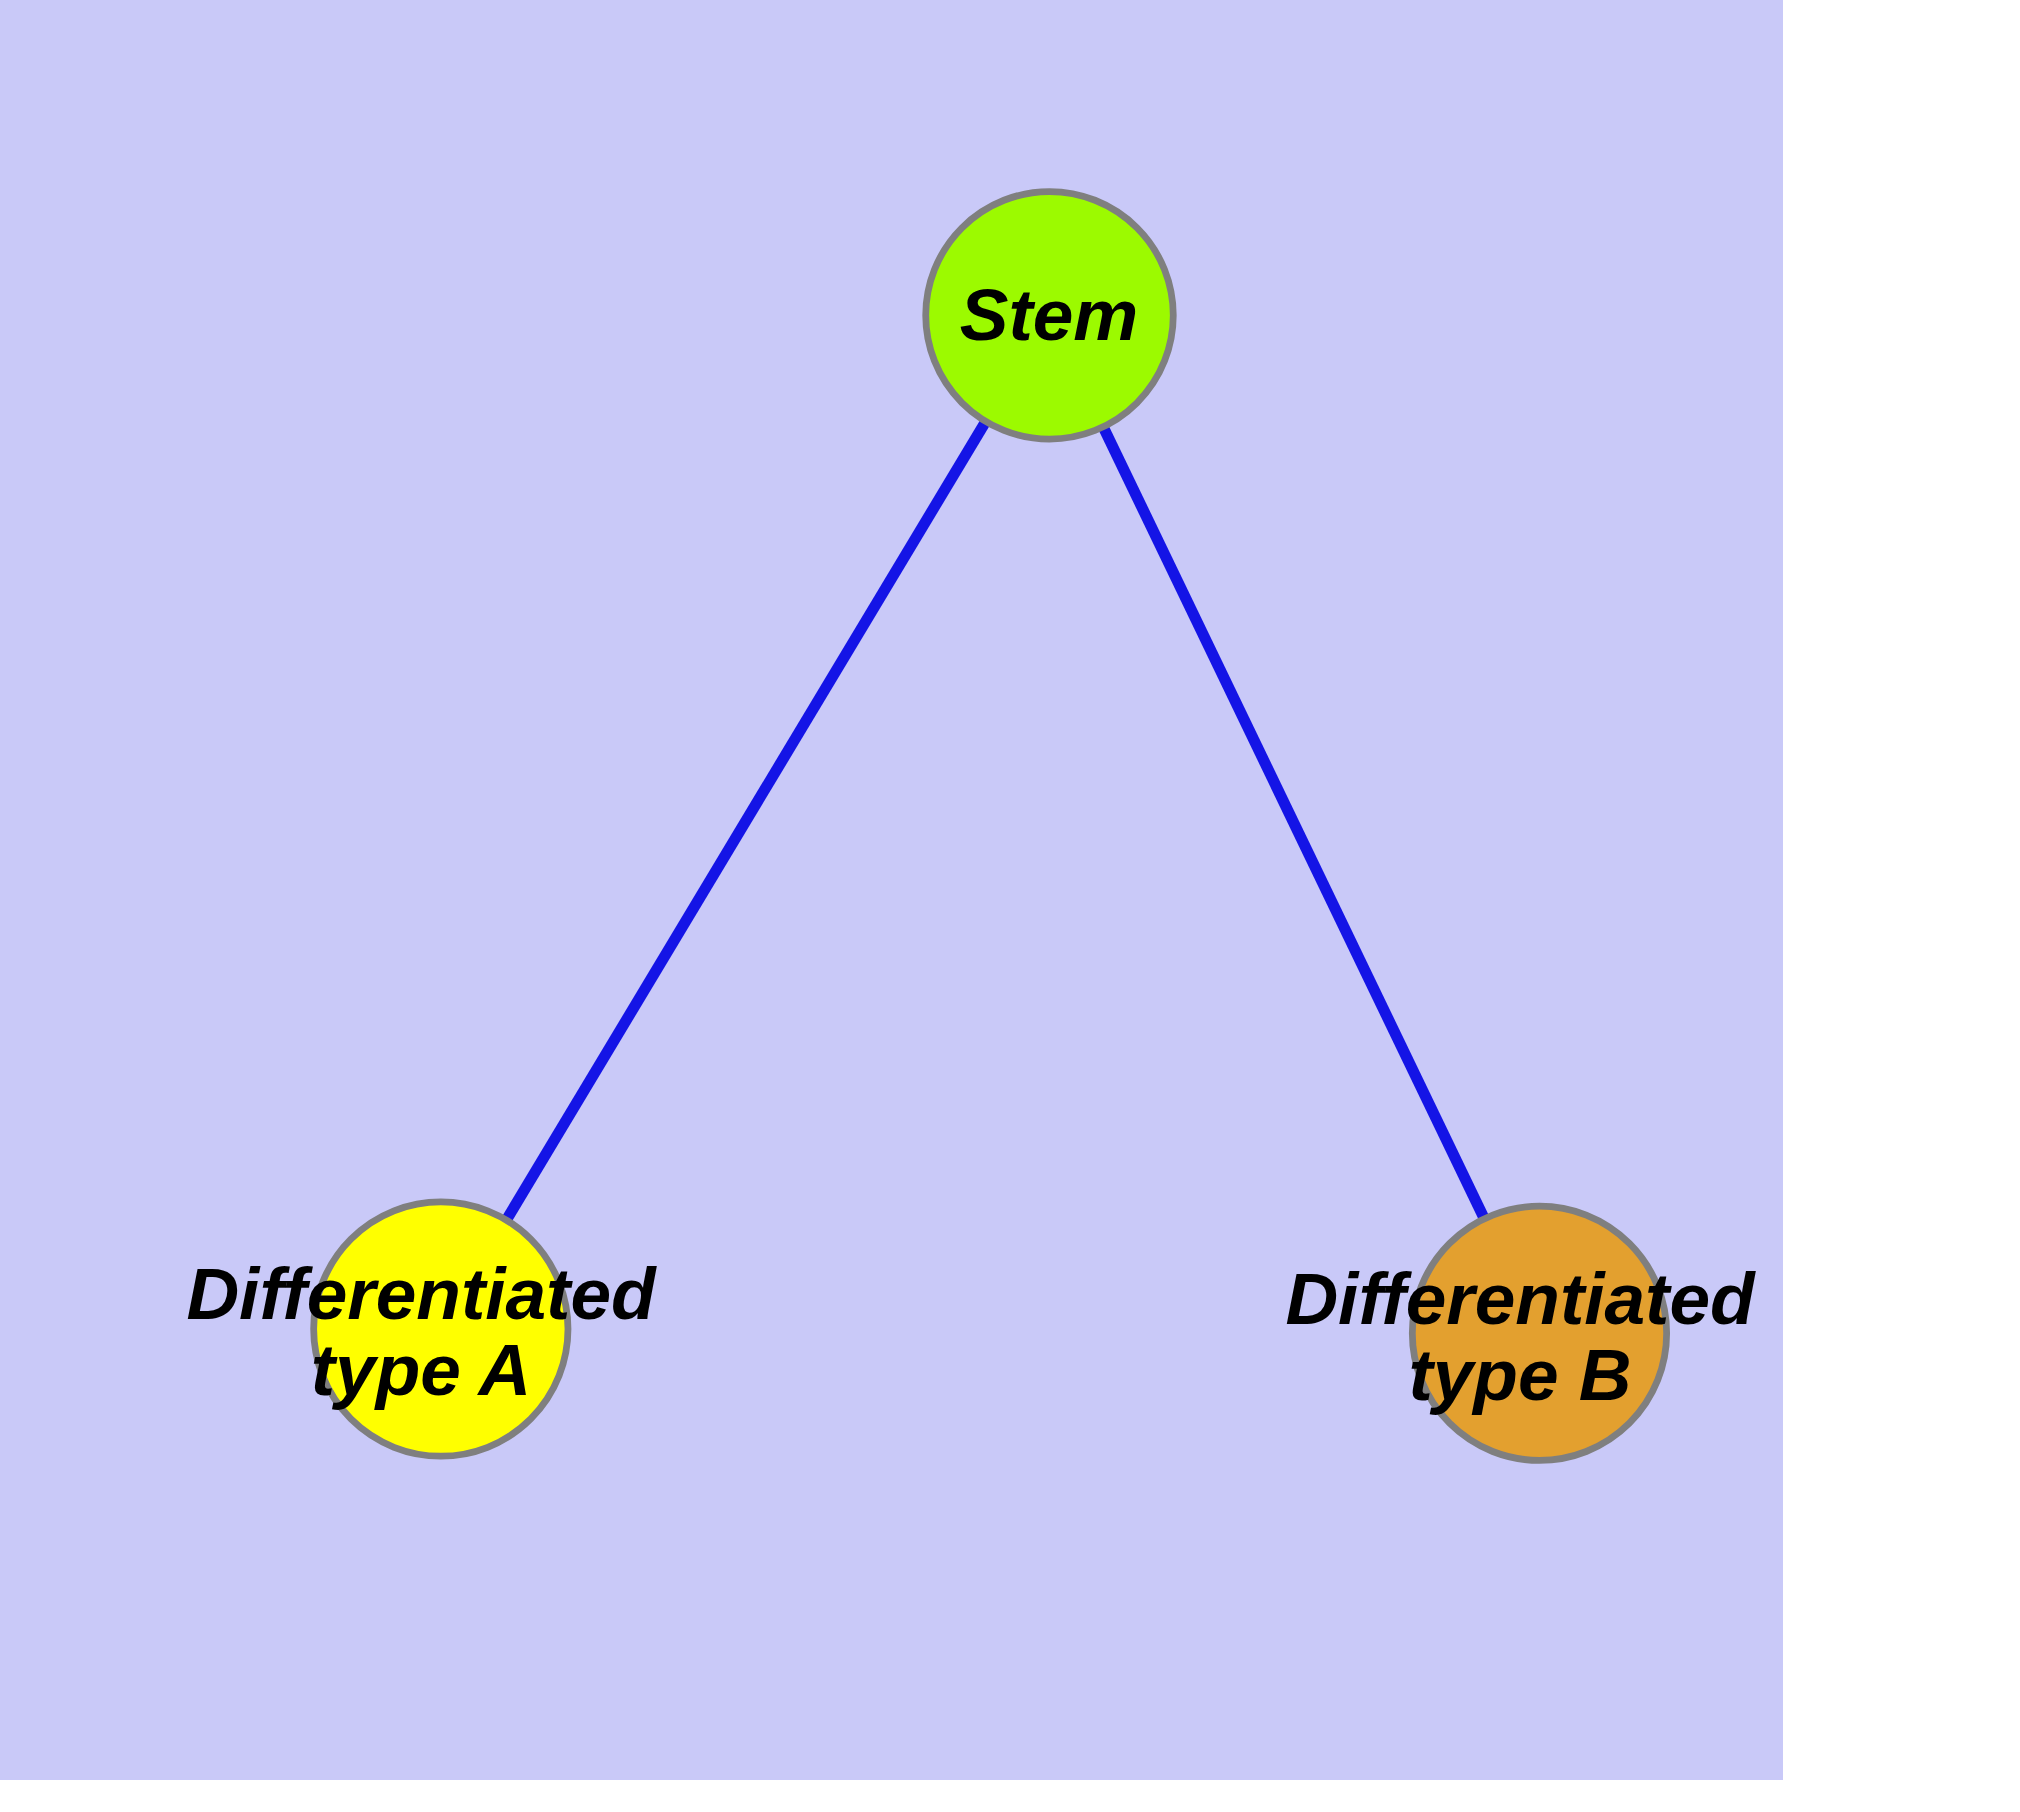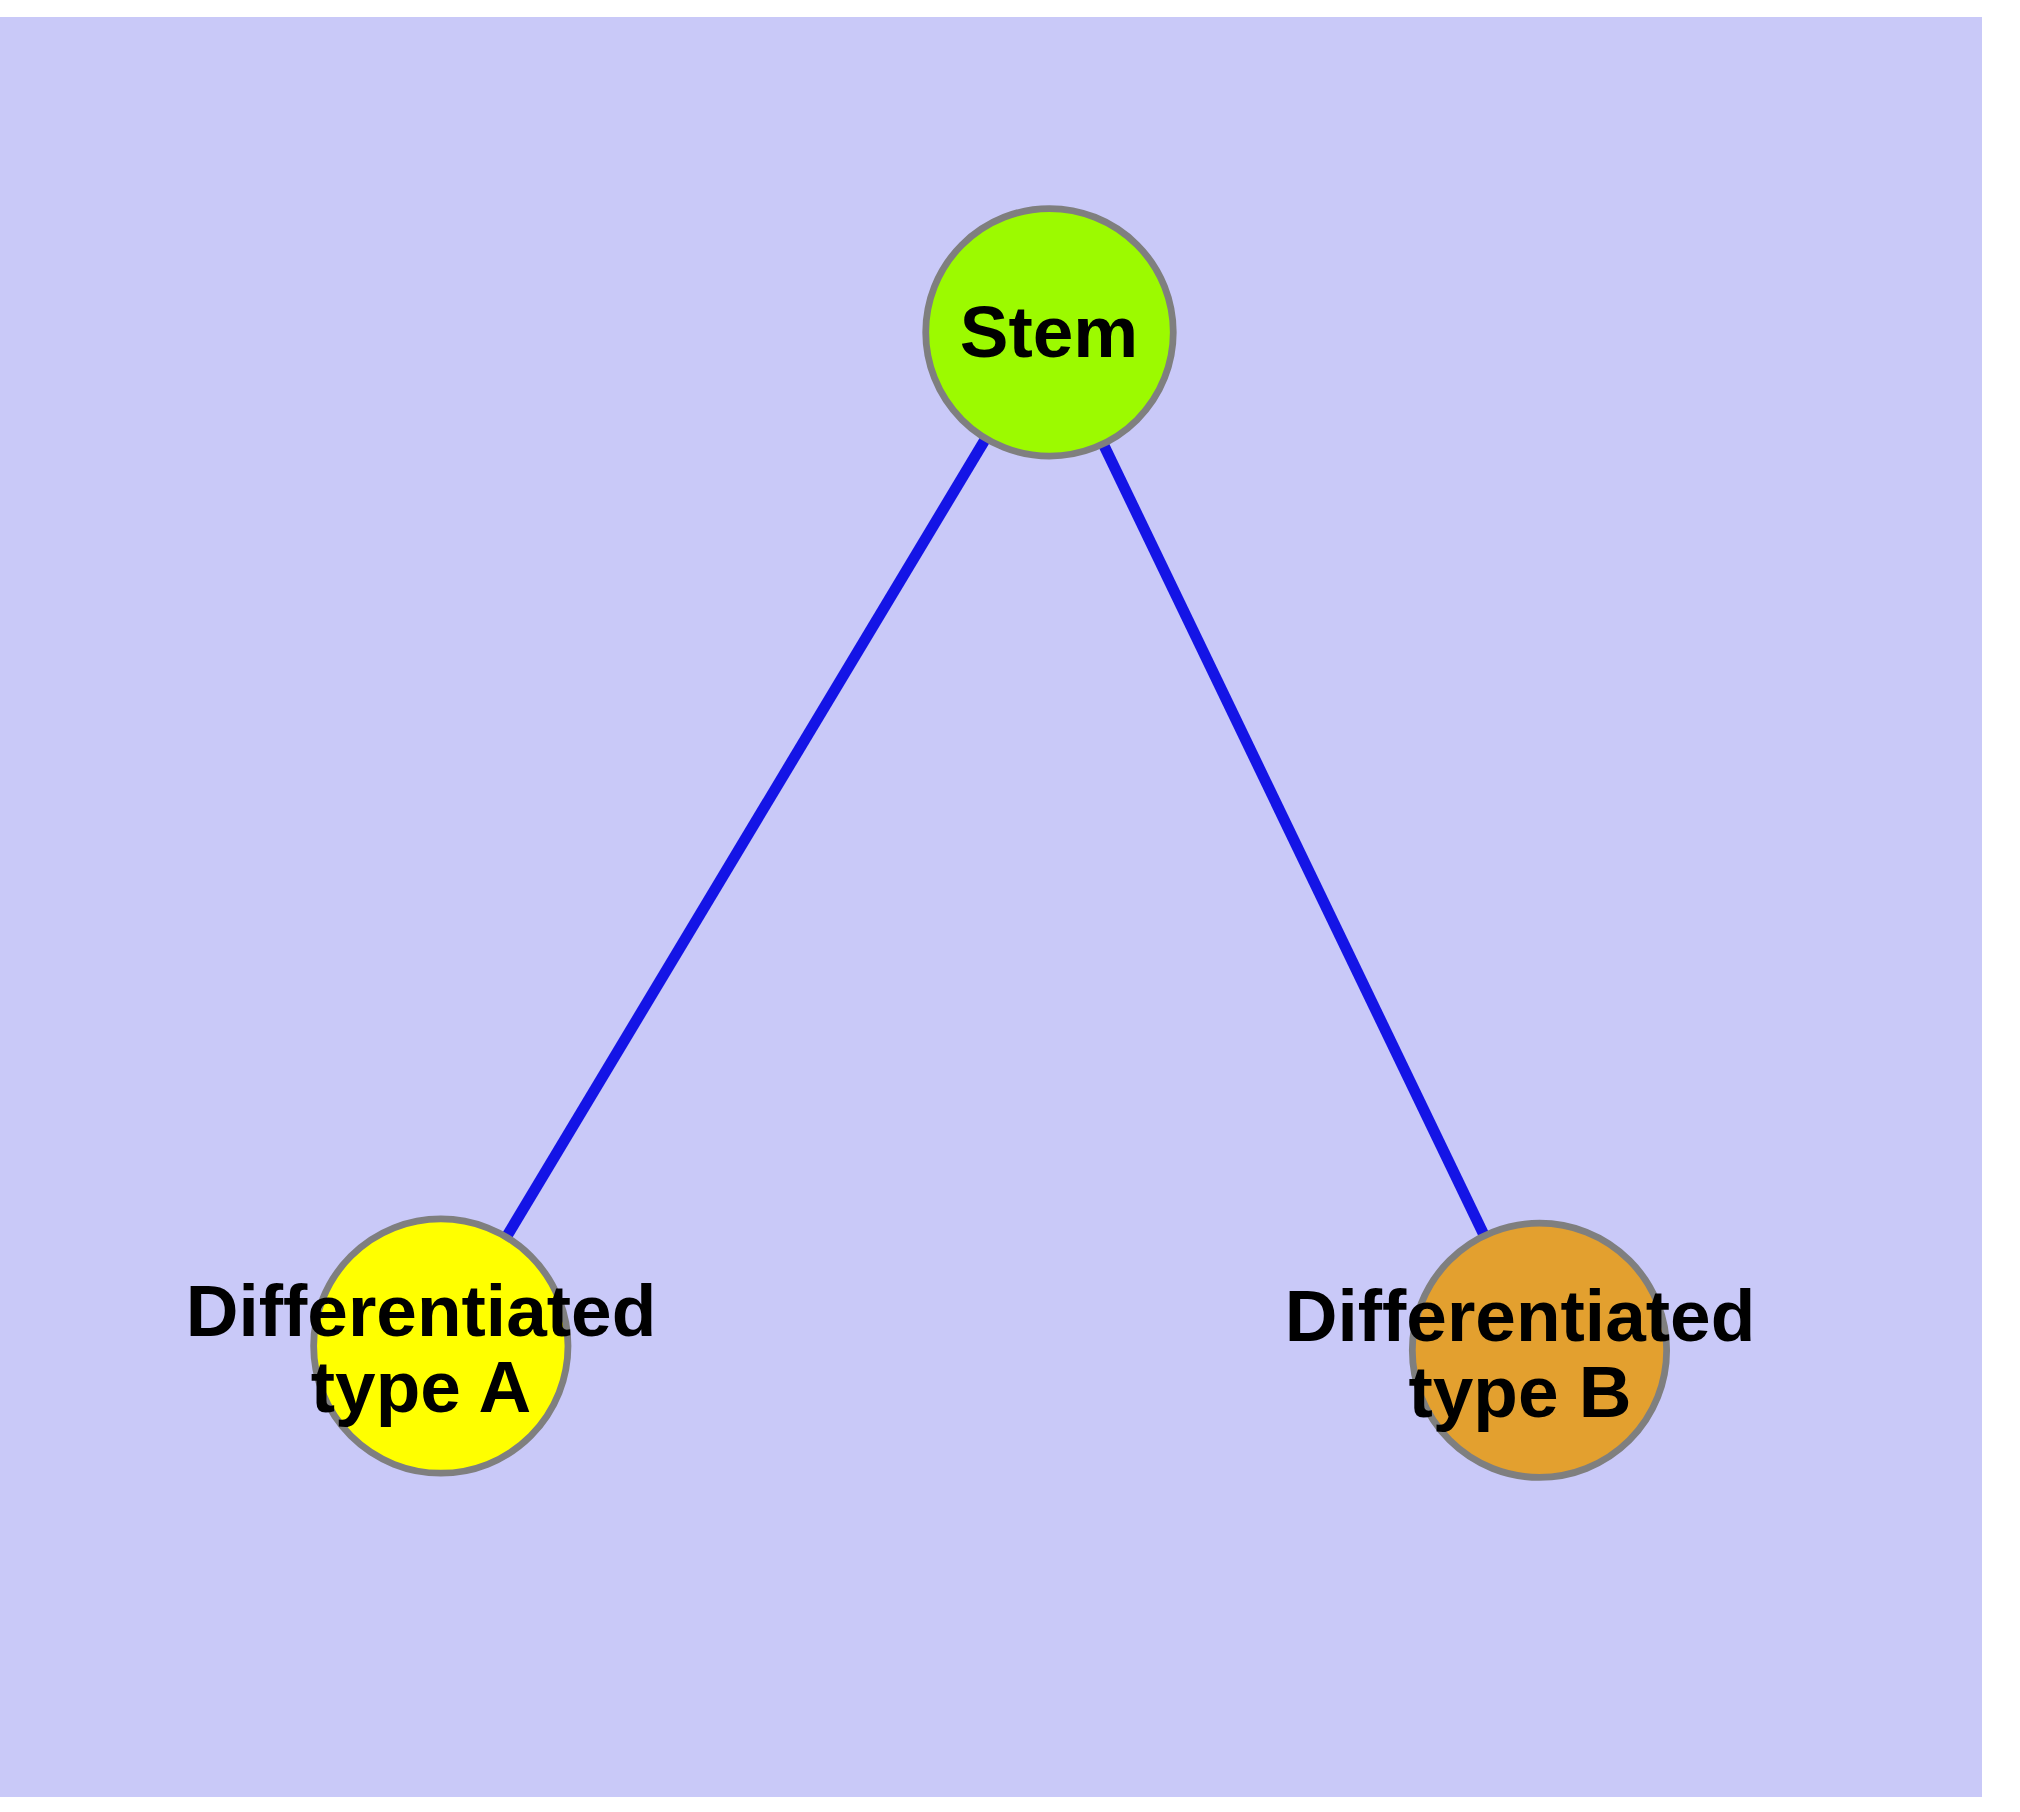--- a/index.html
+++ b/index.html
@@ -11,24 +11,25 @@
     position: relative;
     width: 2021px;
     height: 1812px;
     background: #ffffff;
     overflow: hidden;
     font-family: "Liberation Sans", sans-serif;
   }
   #plot-area {
     position: absolute;
     left: 0;
-    top: 17px;
-    width: 1982px;
+    top: 0;
+    width: 1783px;
     height: 1780px;
     background: #c9c9f8;
+    font-style: italic;
   }
   #graph-svg {
     position: absolute;
     left: 0;
     top: 0;
     width: 1982px;
     height: 1780px;
   }
   .node-label {
     position: absolute;

